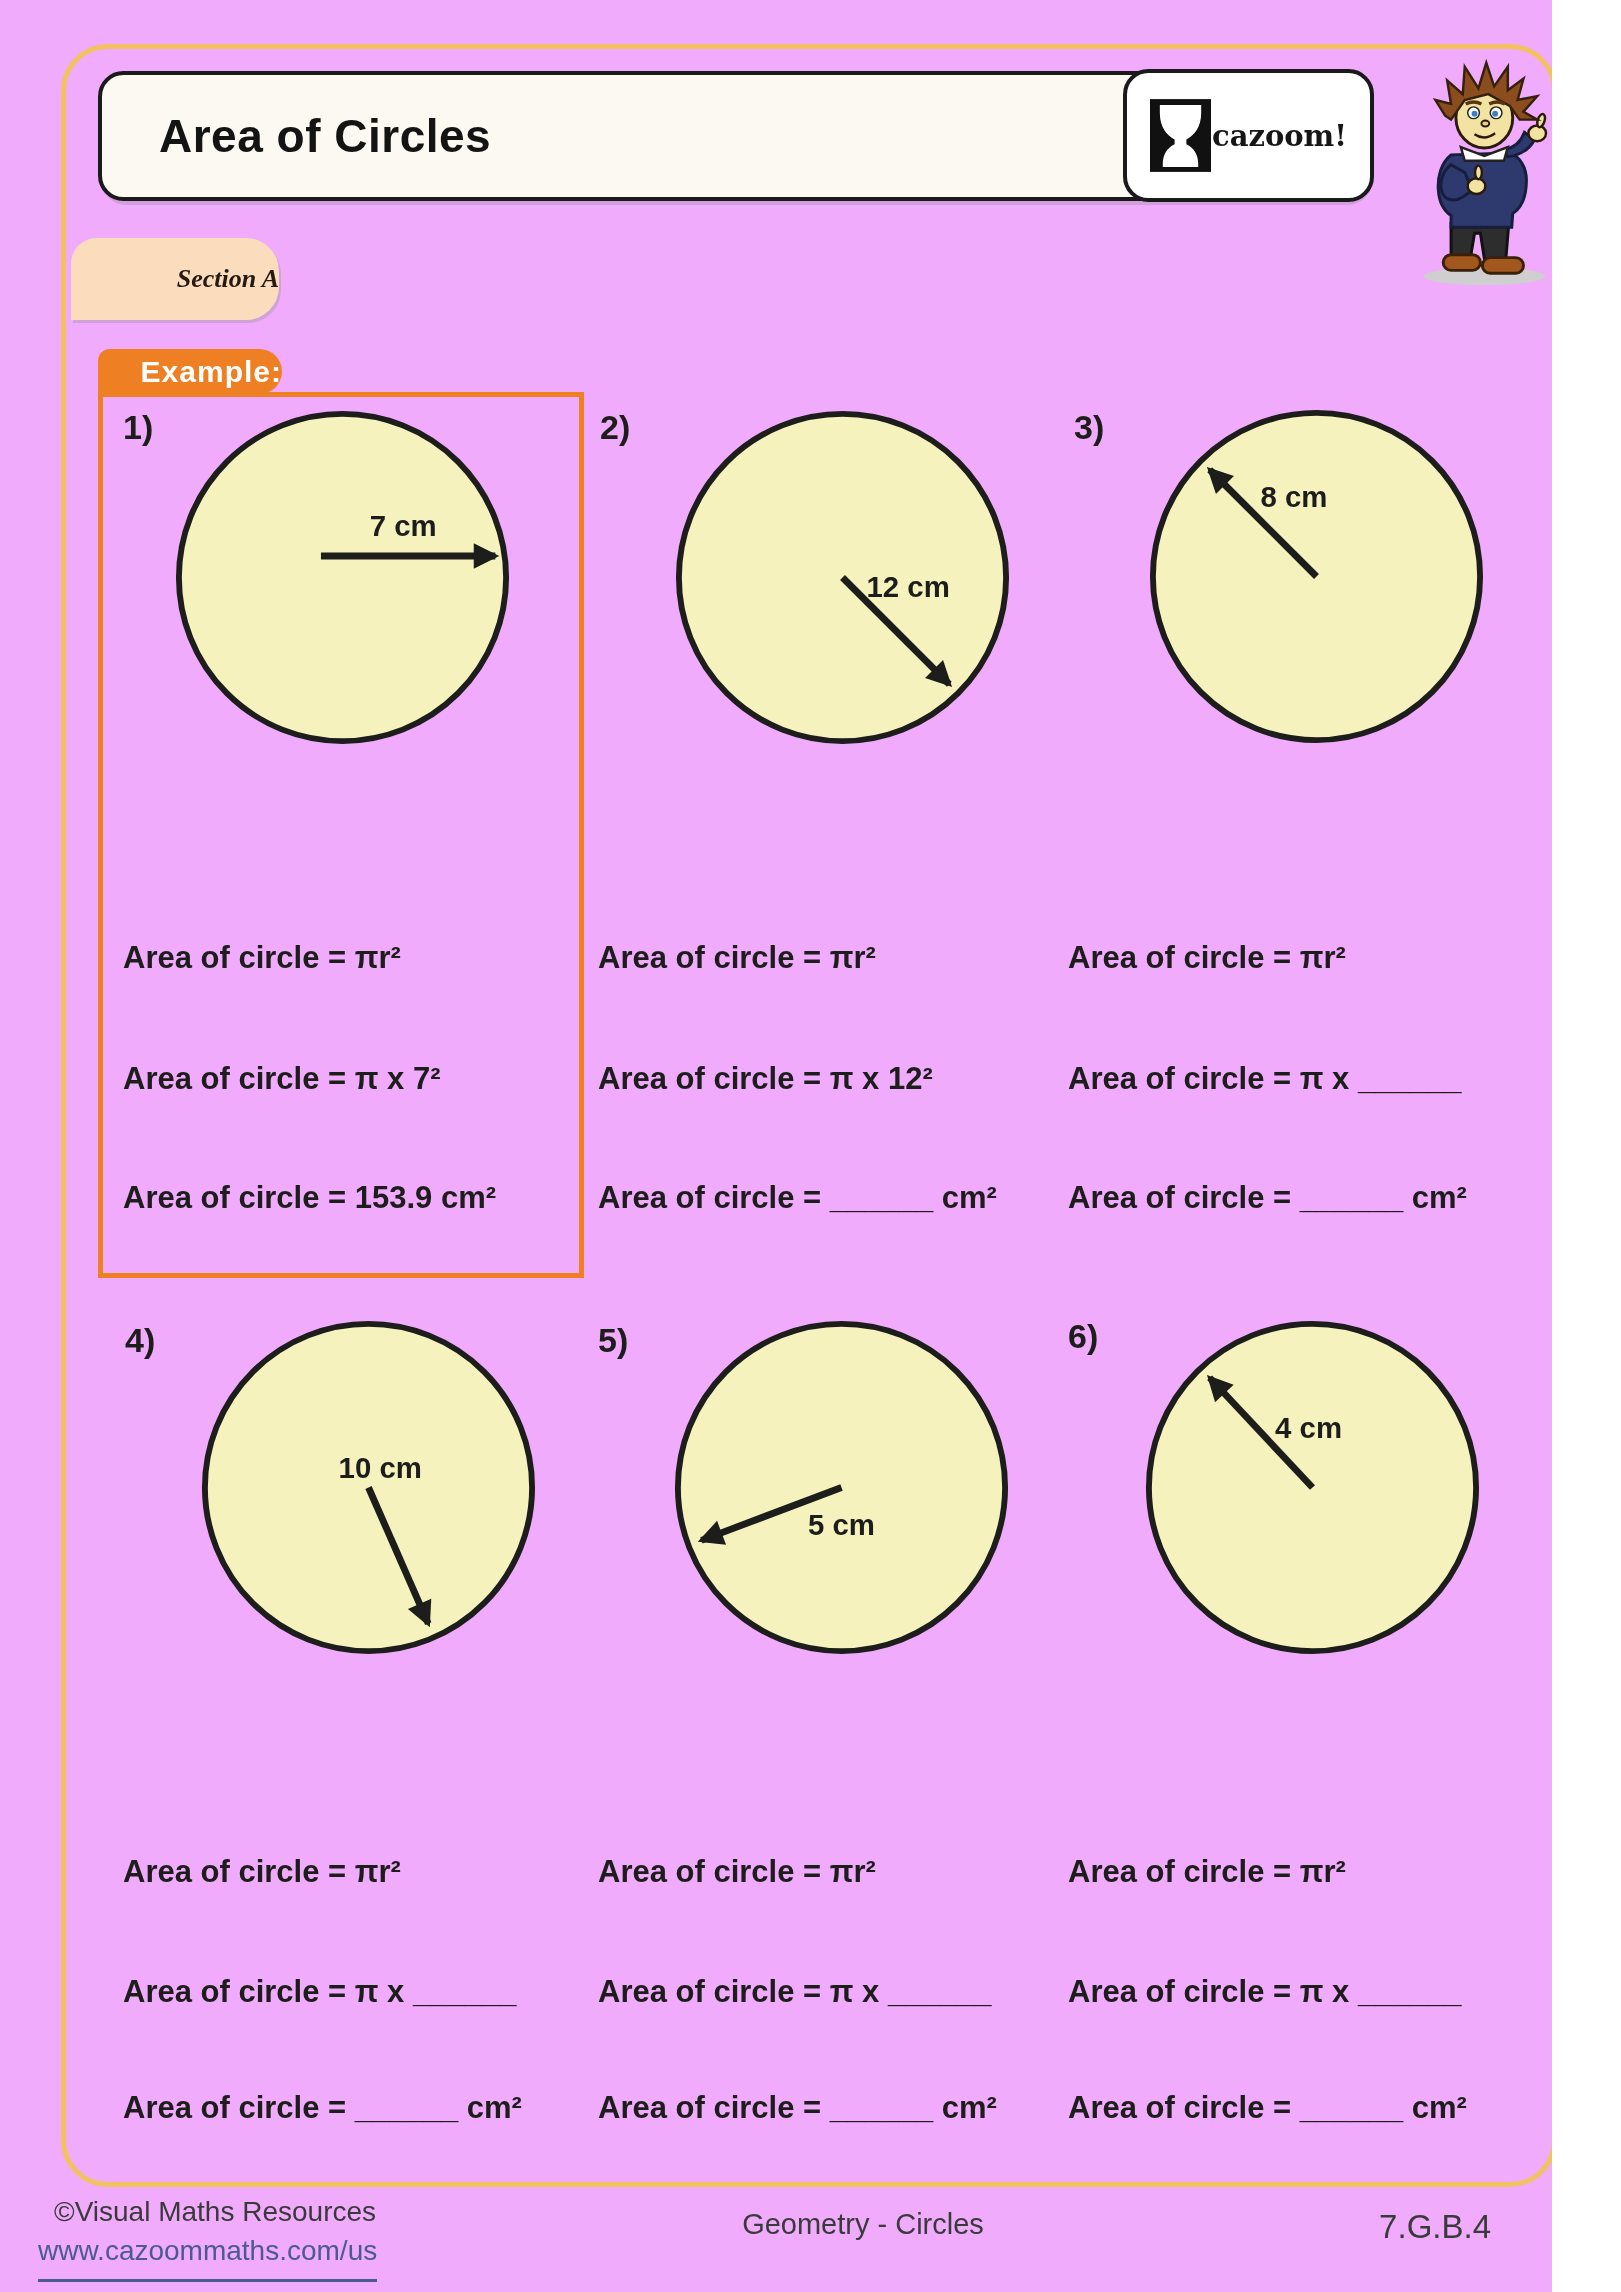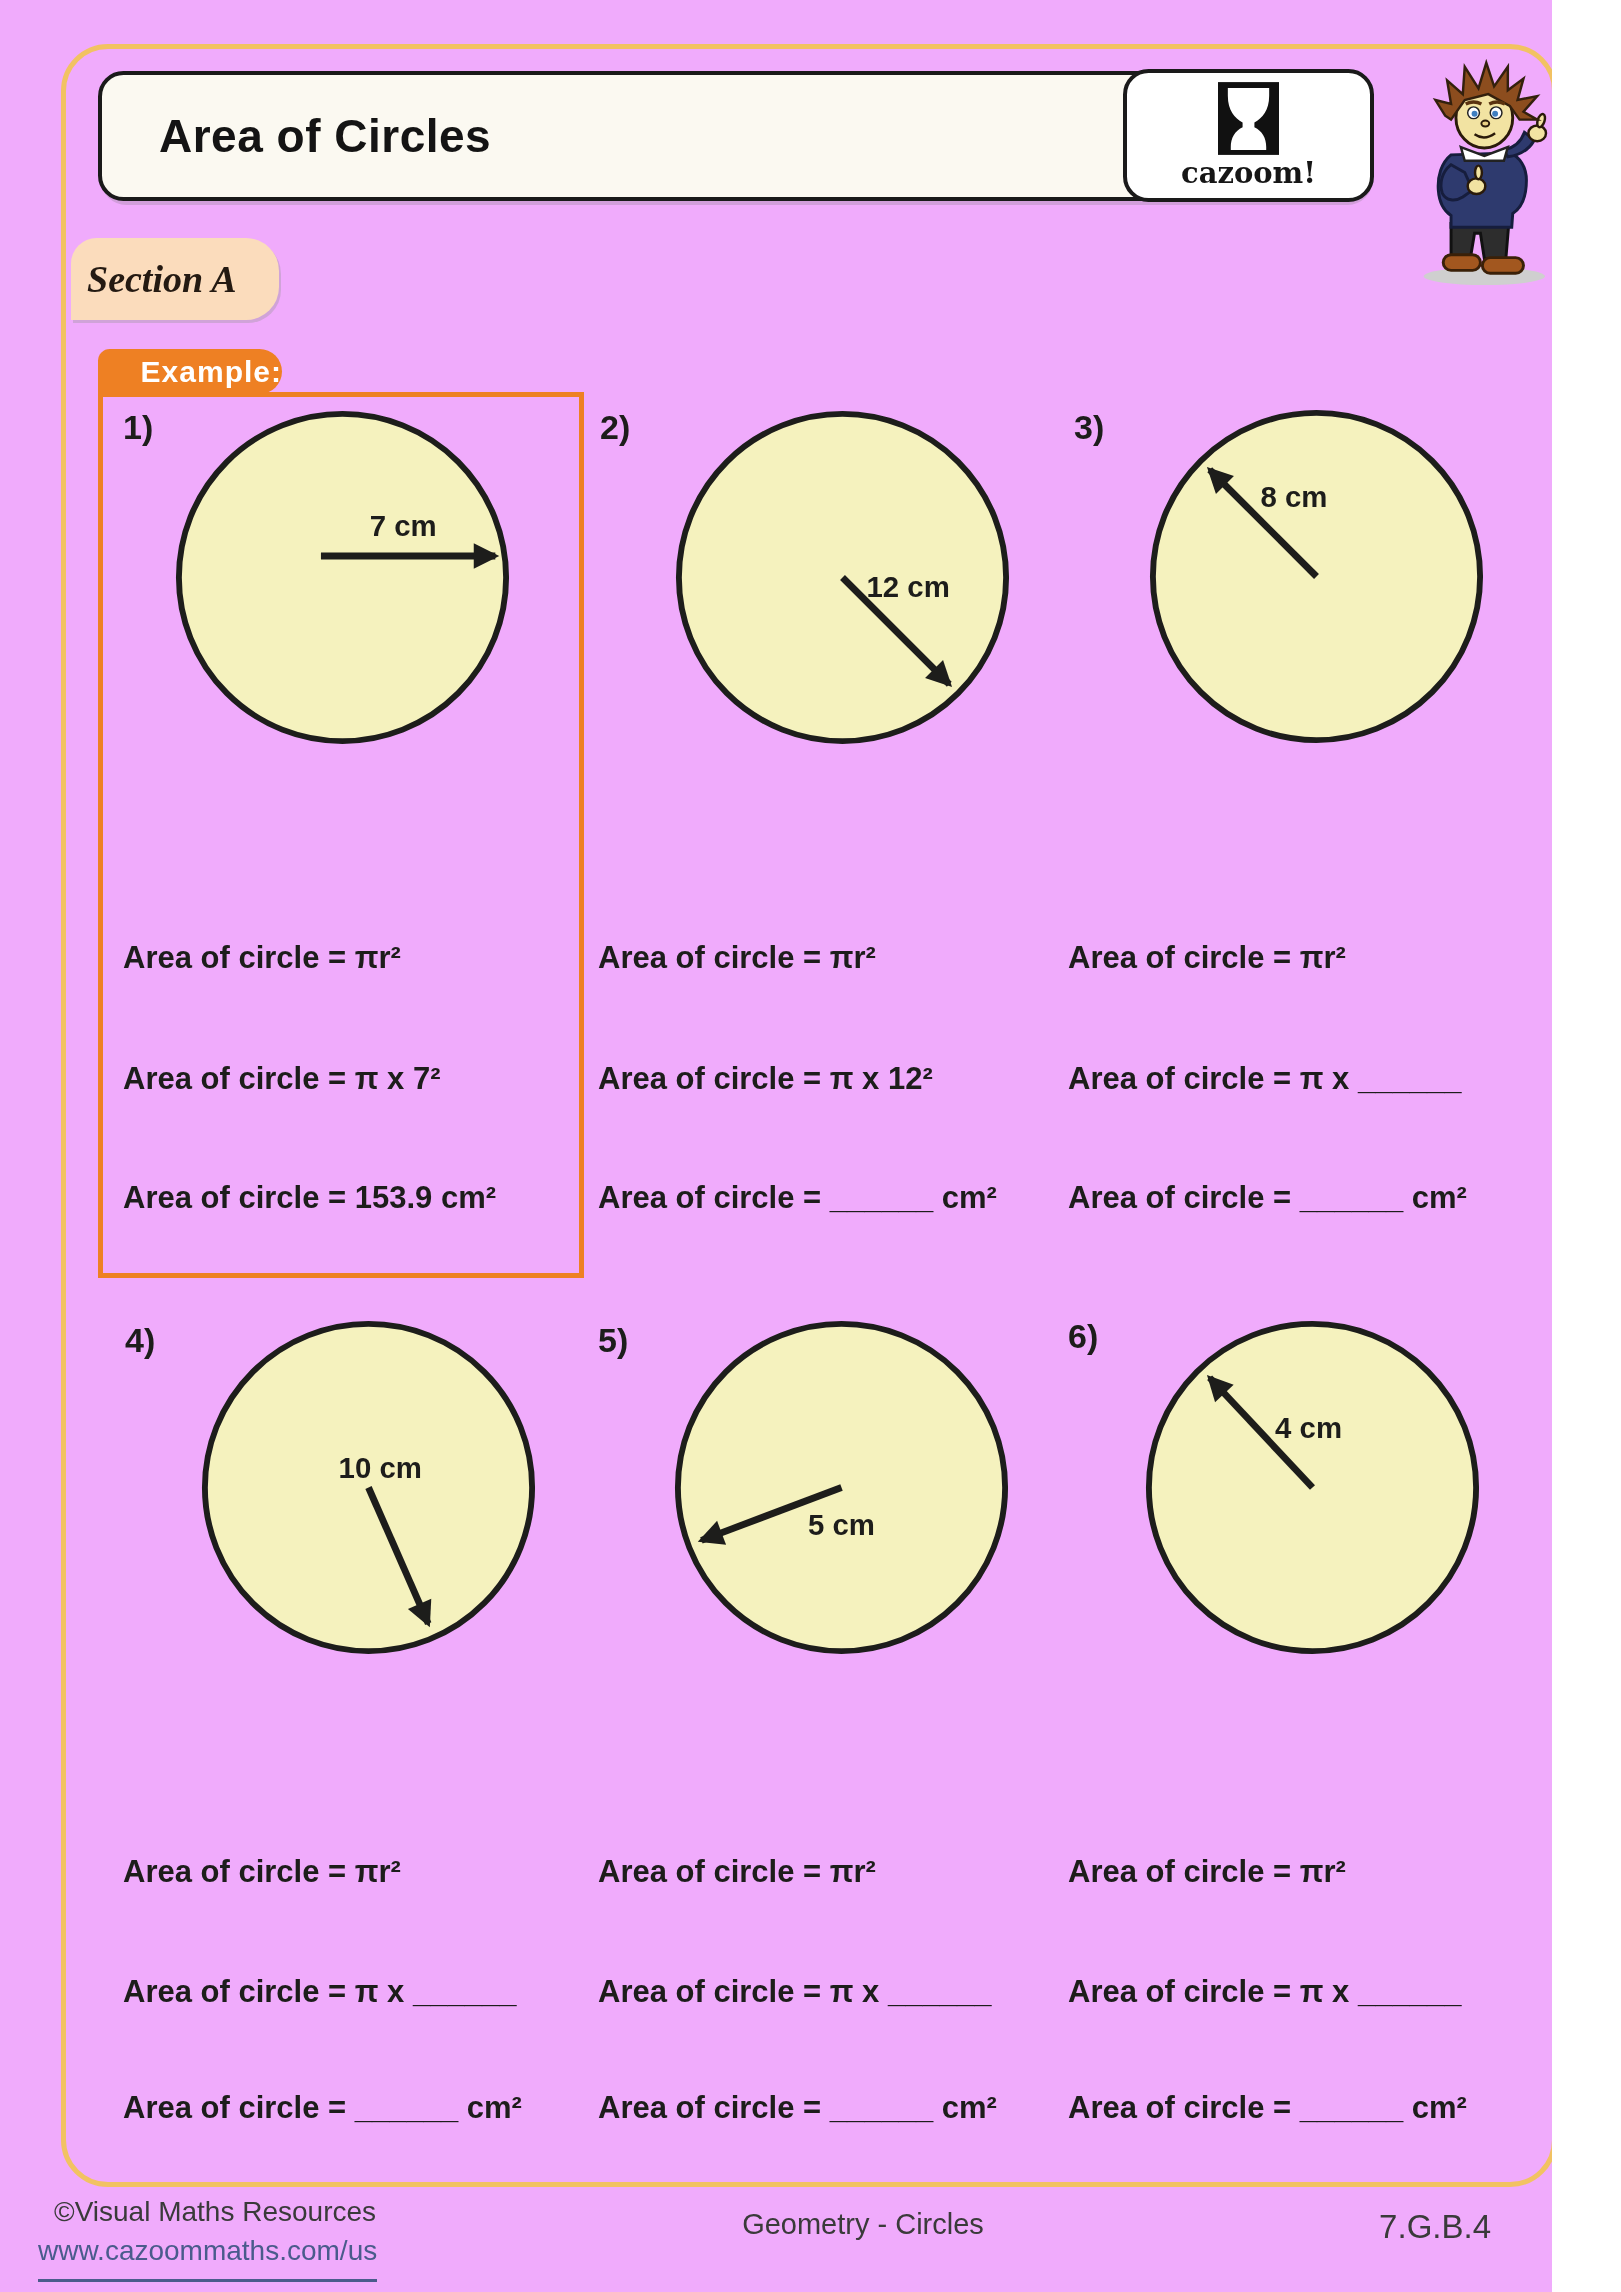--- a/index.html
+++ b/index.html
@@ -6,28 +6,28 @@
   #page{position:relative;width:1552px;height:2293px;background:#f0abfc;overflow:hidden;
         font-family:"Liberation Sans",sans-serif;color:#1d1d1b;}
   #gold-border{position:absolute;left:61px;top:44px;width:1486px;height:2133px;
         border:5.9px solid #F2C262;border-radius:47px;}
   #header-box{position:absolute;left:98px;top:71px;width:1264px;height:122px;
         background:#FBF9F1;border:4.9px solid #1a1a1a;border-radius:25.5px;
         box-shadow:2.9px 3.9px 0 rgba(120,120,120,.25);}
   #page-title{position:absolute;left:57px;top:0;line-height:122px;font-size:46px;
         font-weight:bold;letter-spacing:0.5px;color:#141414;}
   #logo-box{position:absolute;left:1123px;top:69px;width:243px;height:125px;background:#fff;
-        border:4.9px solid #1a1a1a;border-radius:25.5px;display:flex;flex-direction:column;
+        border:4.9px solid #1a1a1a;border-radius:25.5px;display:flex;flex-direction:row;
         align-items:center;justify-content:center;gap:1px;}
   #logo-text{font-family:"DejaVu Serif",serif;font-weight:bold;font-size:29px;color:#161616;}
   .section-pill{position:absolute;left:71px;top:238px;width:208px;height:82px;background:#FBDCBC;
         border-radius:25.5px 33px 33px 0;box-shadow:2px 2.9px 0 rgba(150,150,150,.35);}
   .section-pill span{display:block;padding-left:16px;line-height:82px;
         font-family:"Liberation Serif",serif;font-style:italic;font-weight:bold;
-        font-size:38px;color:#241a12;}
+        font-size:26px;color:#241a12;text-align:right;}
   #instruction{position:absolute;left:302px;top:238px;height:82px;line-height:82px;
         font-family:"Liberation Serif",serif;font-style:italic;font-size:34px;color:#272727;}
   #example-tab{position:absolute;left:98px;top:349px;width:184px;height:45px;background:#EE8023;
         border-radius:11.8px 22.5px 22.5px 0;z-index:3;text-align:right;}
   #example-tab span{display:block;padding-left:21.6px;line-height:45px;color:#fff;
         font-weight:bold;font-size:30px;letter-spacing:1px;}
   #example-box{position:absolute;left:98px;top:392px;width:476px;height:876px;
         border:5.9px solid #EE8023;z-index:1;}
   .pnum{position:absolute;font-weight:bold;font-size:34px;color:#1d1d1b;z-index:2;}
   .fig{position:absolute;z-index:2;}

